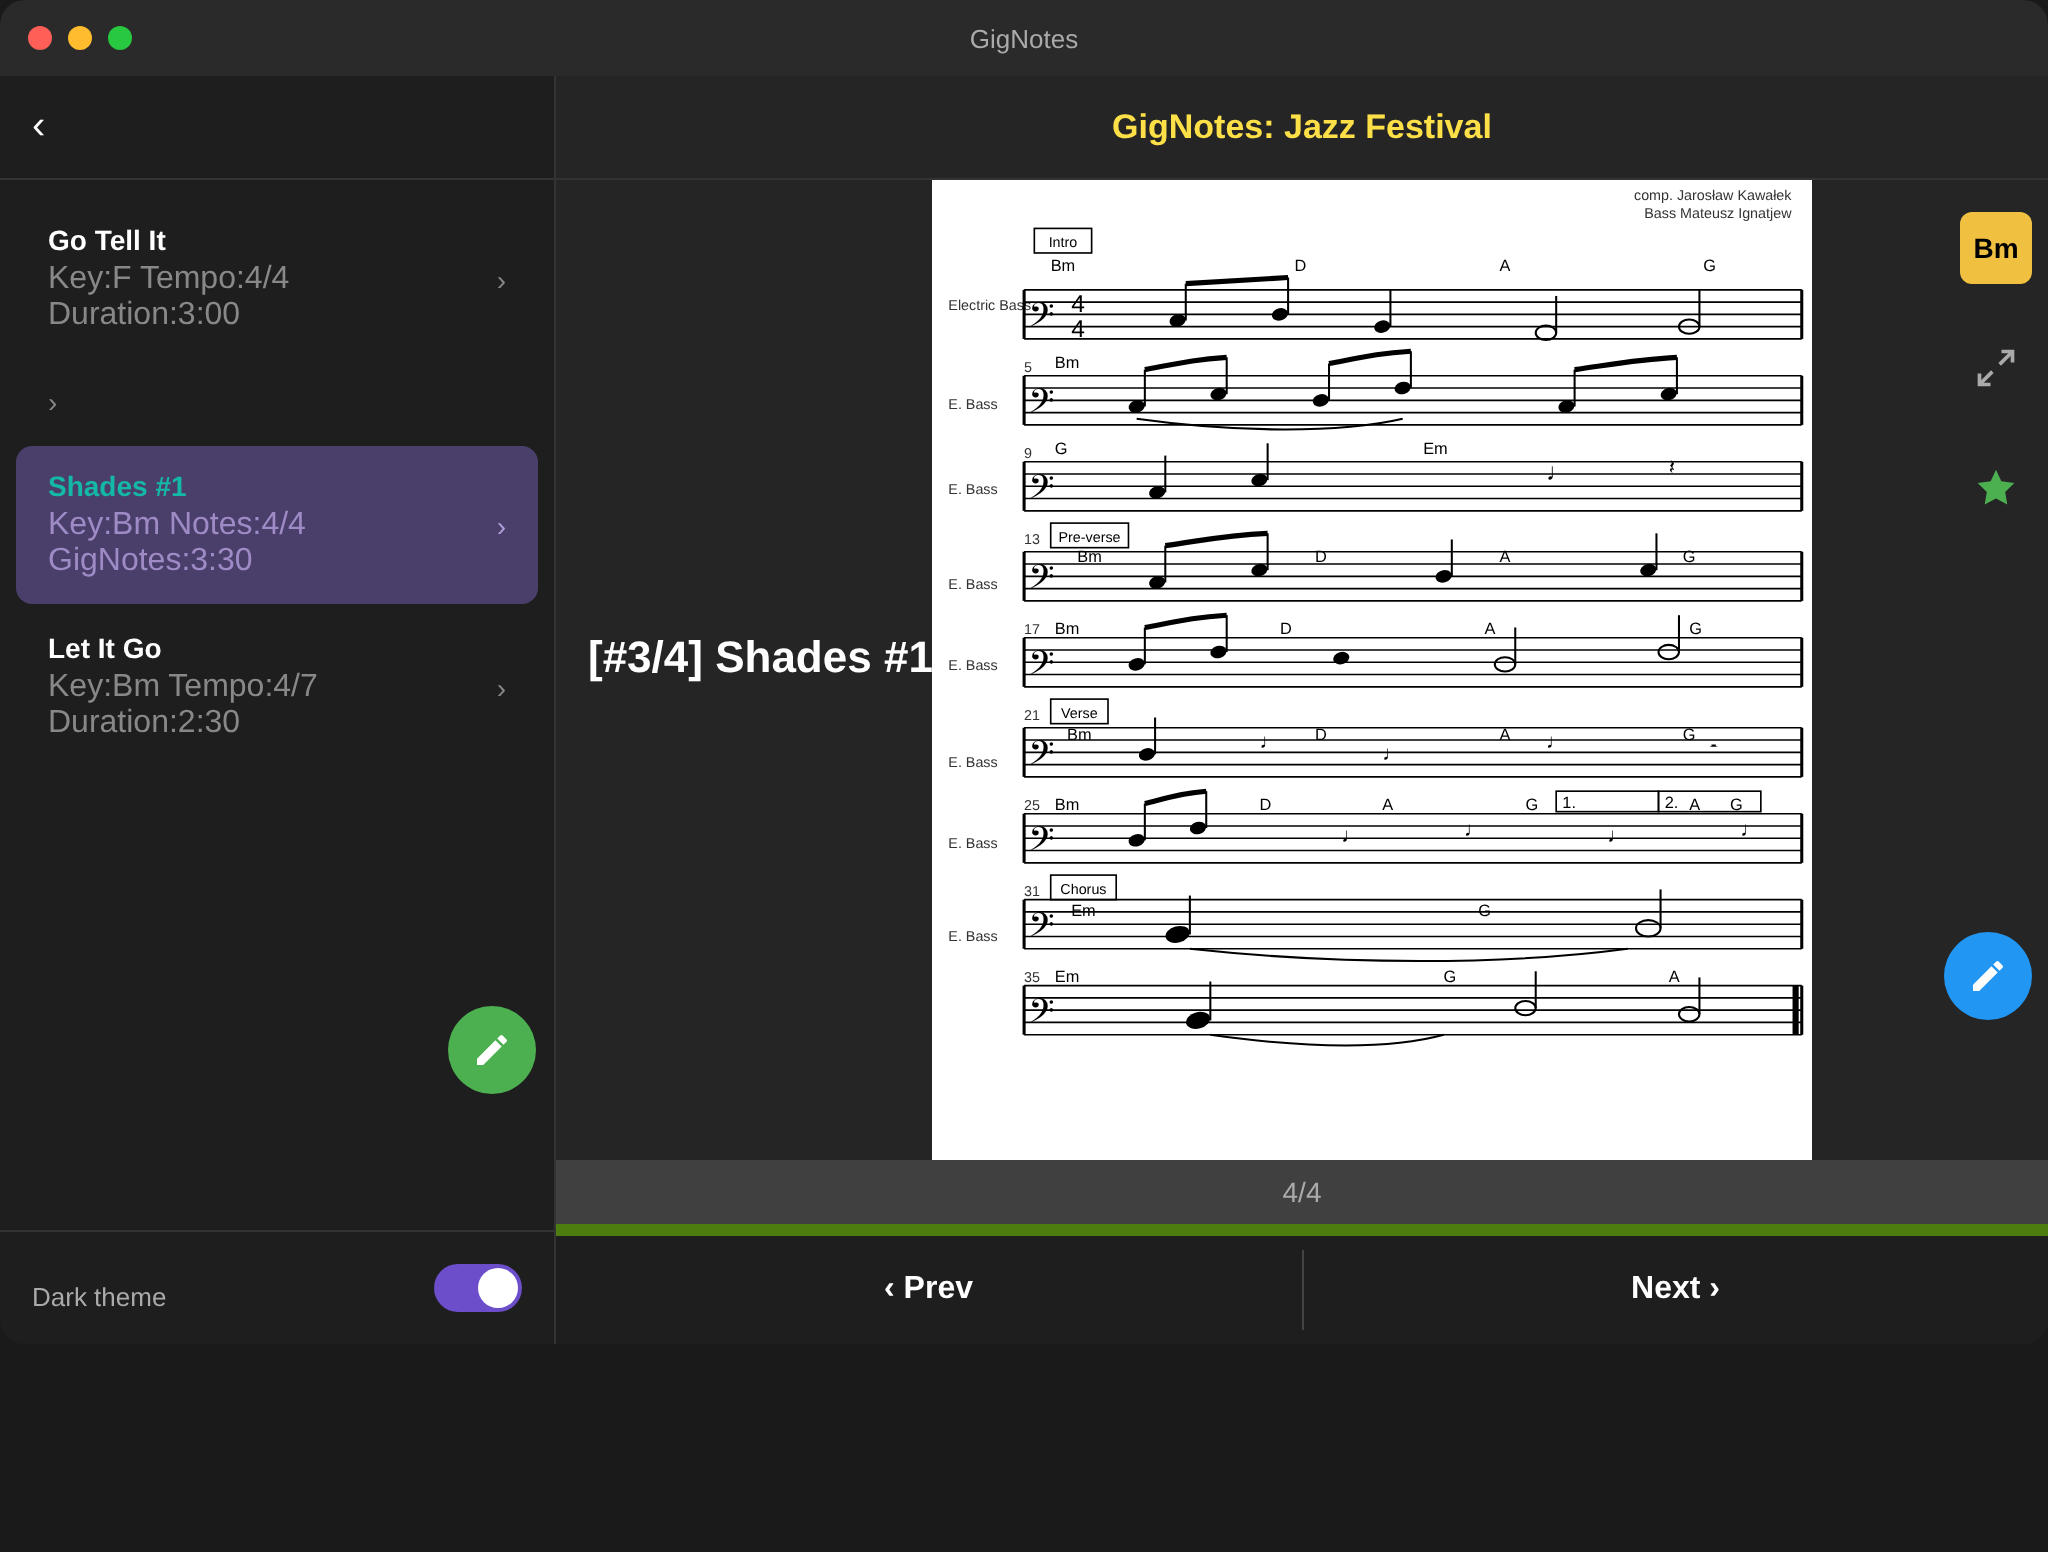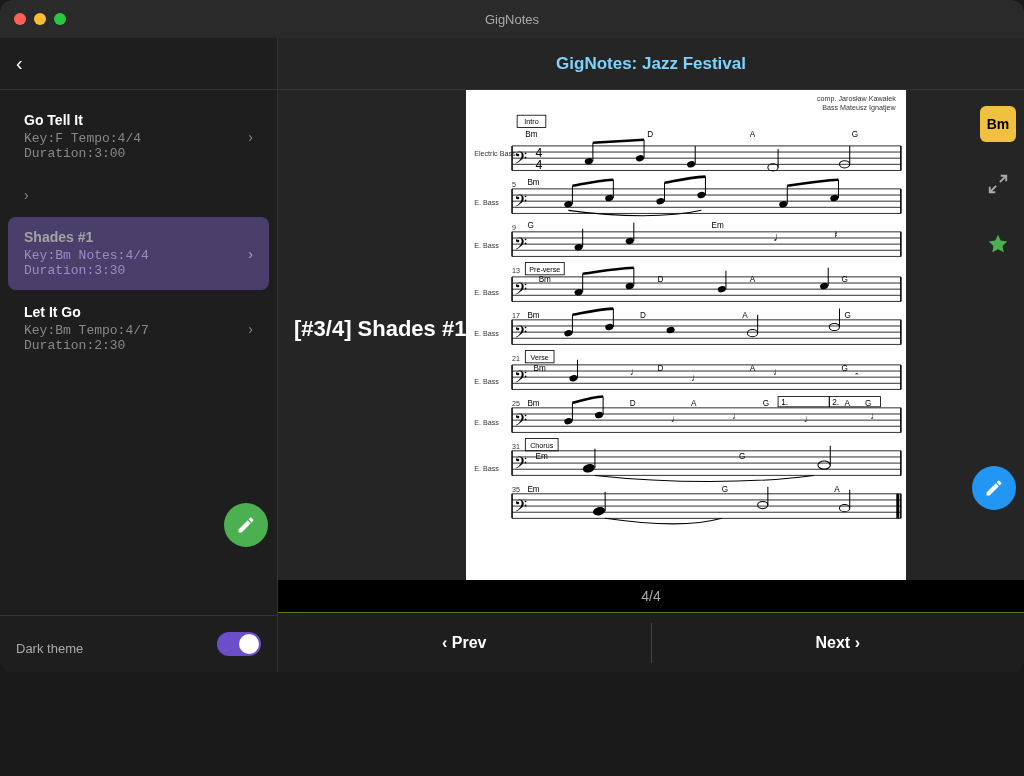--- a/index.html
+++ b/index.html
@@ -97,26 +97,25 @@
     .song-item.active {
       background: #4a3f6b;
     }
     .song-info { flex: 1; }
     .song-name {
       font-size: 14px;
       font-weight: 600;
       margin-bottom: 3px;
     }
     .song-item.active .song-name {
-      color: #a3a3a3;
+      color: #14b8a6;
     }
     .song-meta {
-      font-size: 13px;
+      font-size: 16px;
       color: #888;
-      font-family: Liberation Mono, monospace;
     }
     .song-item.active .song-meta {
       color: #9e8ac5;
     }
     .chevron {
       color: #888;
       font-size: 14px;
     }
     .song-item.active .chevron {
       color: #b39ddb;
@@ -177,21 +176,21 @@
       height: 52px;
       display: flex;
       align-items: center;
       justify-content: center;
       border-bottom: 1px solid #333;
       flex-shrink: 0;
     }
     .main-title {
       font-size: 17px;
       font-weight: 700;
-      color: #7dd3fc;
+      color: #fde047;
     }
     .content-area {
       flex: 1;
       display: flex;
       overflow: hidden;
       position: relative;
     }
     .sheet-container {
       flex: 1;
       display: flex;
@@ -249,32 +248,32 @@
       width: 36px;
       height: 36px;
       display: flex;
       align-items: center;
       justify-content: center;
       cursor: pointer;
       color: #4caf50;
     }
     
     .page-indicator {
-      background: #000000;
+      background: #404040;
       text-align: center;
       padding: 8px;
       font-size: 14px;
       color: #aaa;
       flex-shrink: 0;
     }
     
     .bottom-nav {
       height: 60px;
       background: #1e1e1e;
-      border-top: 1px solid #4d7c0f;
+      border-top: 6px solid #4d7c0f;
       display: flex;
       align-items: center;
       flex-shrink: 0;
     }
     .nav-btn {
       flex: 1;
       height: 100%;
       display: flex;
       align-items: center;
       justify-content: center;
@@ -341,21 +340,21 @@
     </div>
     <span class="chevron">›</span>
   </div>
           <div class="song-item">
     <span class="chevron">›</span>
   </div>
           <div class="song-item active">
     <div class="song-info">
       <div class="song-name">Shades #1</div>
       <div class="song-meta">Key:Bm  Notes:4/4</div>
-      <div class="song-meta">Duration:3:30</div>
+      <div class="song-meta">GigNotes:3:30</div>
     </div>
     <span class="chevron">›</span>
   </div>
           <div class="song-item">
     <div class="song-info">
       <div class="song-name">Let It Go</div>
       <div class="song-meta">Key:Bm  Tempo:4/7</div>
       <div class="song-meta">Duration:2:30</div>
     </div>
     <span class="chevron">›</span>

